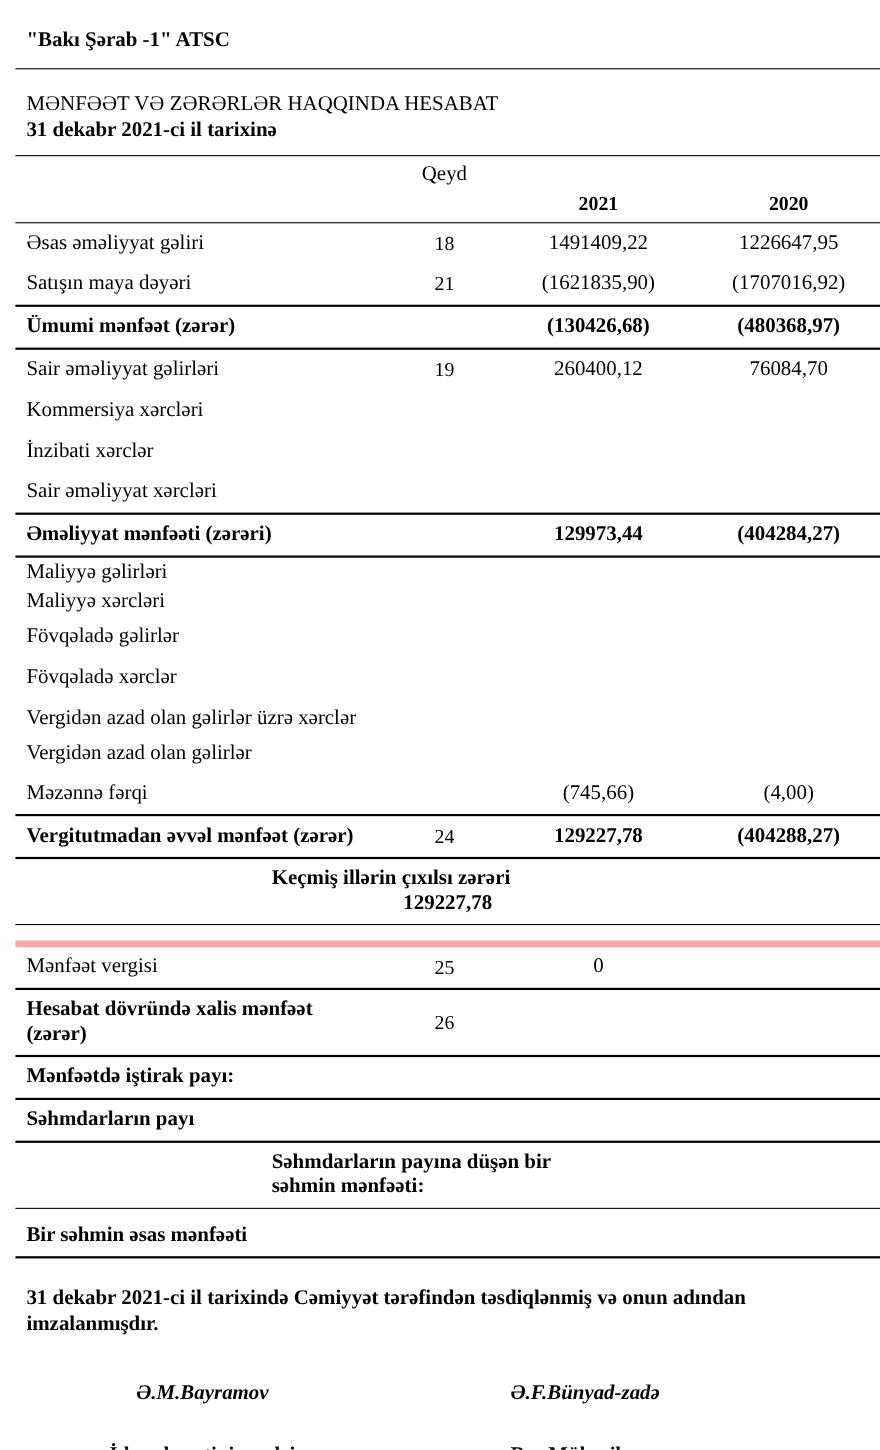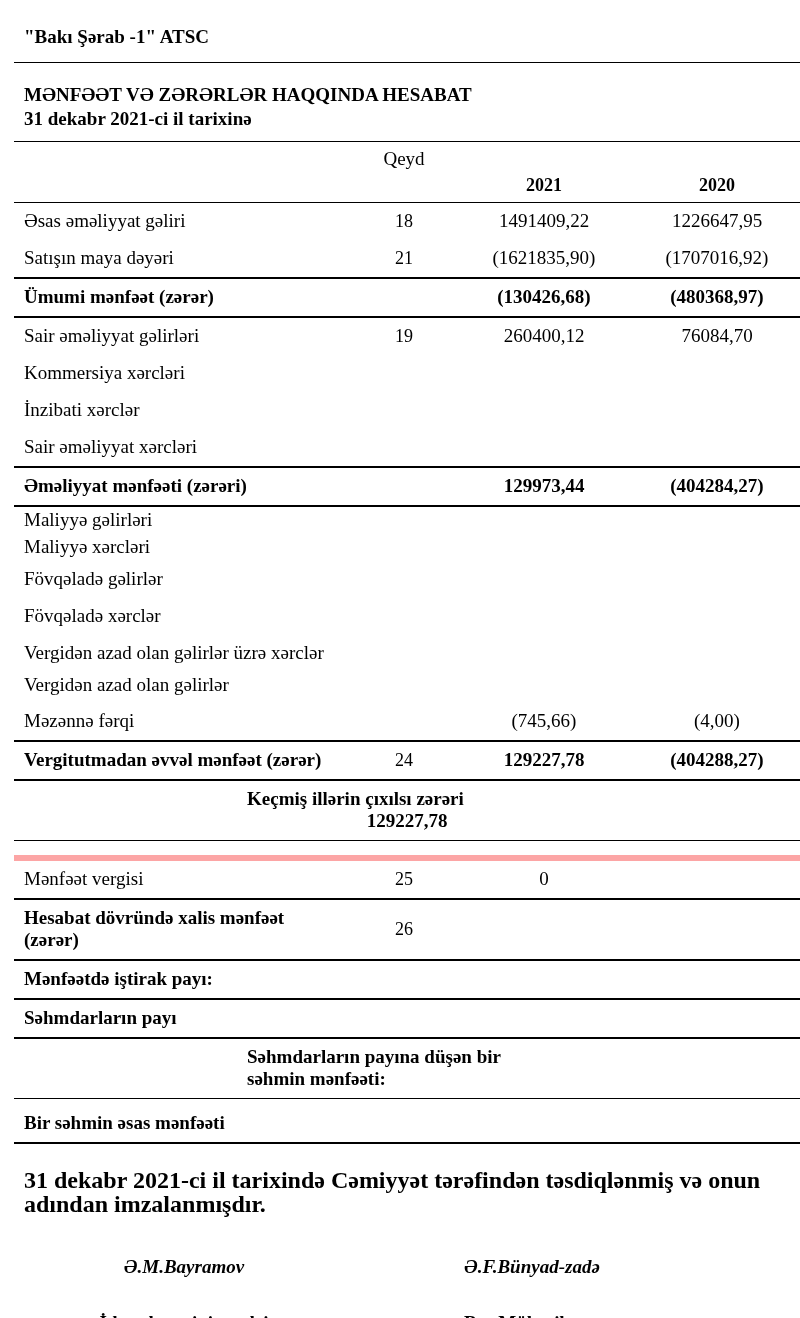--- a/index.html
+++ b/index.html
@@ -16,21 +16,21 @@
     margin-left: 14px;
     padding-top: 26px;
   }
   .company {
     font-size: 19px;
     font-weight: bold;
     padding: 0 0 14px 10px;
     border-bottom: 1.5px solid #000;
   }
   .titleblock { padding: 20px 0 10px 10px; }
-  .title    { font-size: 19px; font-weight: bold; line-height: 24px; }
+  .title    { font-size: 19px; font-weight: normal; line-height: 24px; }
   .subtitle { font-size: 19px; font-weight: bold; line-height: 24px; }
 
   .table { width: 100%; }
   .thead {
     border-top: 1.5px solid #000;
     border-bottom: 1.5px solid #000;
     padding: 4px 0;
   }
   .hrow { display: flex; line-height: 26px; font-weight: bold; font-size: 18px; }
 
@@ -52,21 +52,21 @@
   .bb1 { border-bottom: 1px solid #000; flex-direction: column; }
   .bb2 { border-bottom: 2px solid #000; }
   .tight  { padding: 2px 0 3px; }
   .tight2 { padding: 2px 0 7px; }
   .mt6 { margin-top: 6px; }
   .spacer { height: 14px; }
 
   .approval {
     margin-top: 24px;
     padding: 0 16px 0 10px;
-    font-size: 24px;
+    font-size: 19px;
     font-weight: bold;
     line-height: 24px;
   }
   .signatures { display: flex; justify-content: space-between; margin-top: 40px; }
   .sig-col-left  { width: 340px; text-align: center; }
   .sig-col-right { width: 336px; text-align: left; }
   .sig-name  { font-size: 19px; font-weight: bold; font-style: italic; }
   .sig-title { font-size: 19px; font-weight: bold; margin-top: 34px; }
 </style>
 </head>

